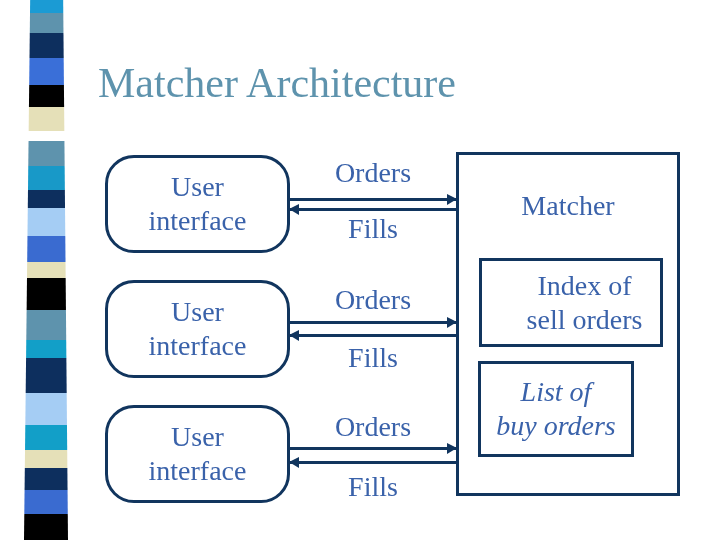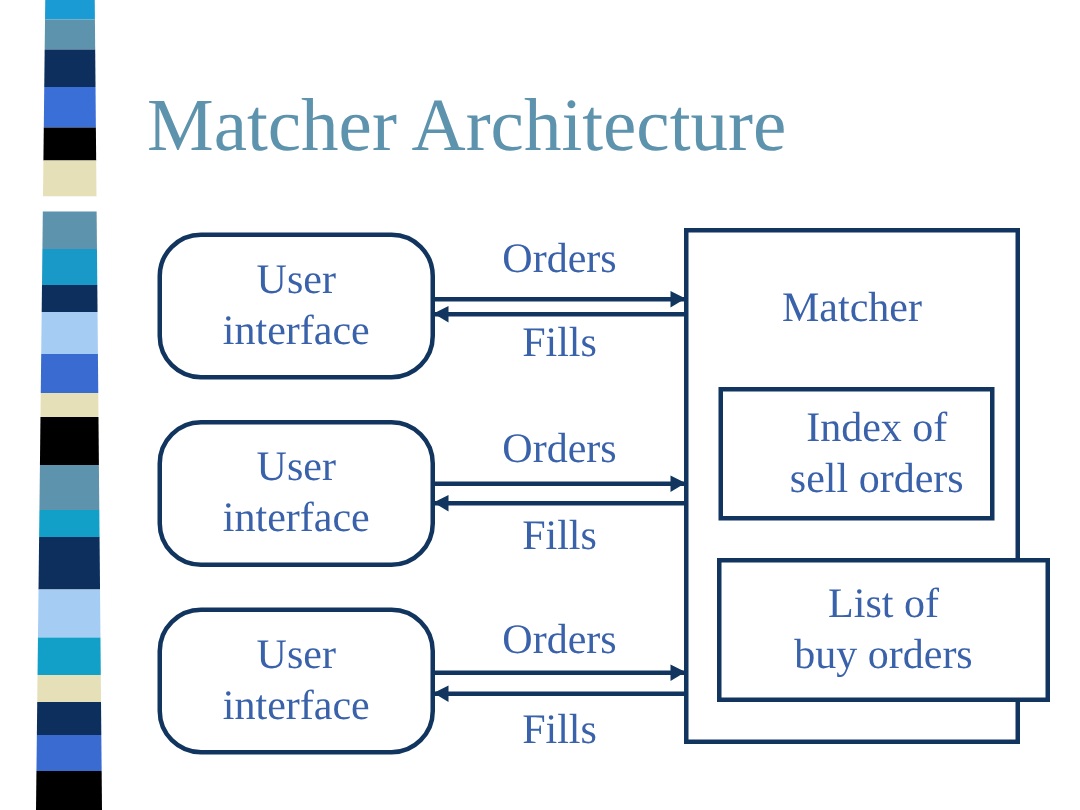--- a/index.html
+++ b/index.html
@@ -20,21 +20,21 @@
   
   #strip{
     position:absolute;left:24px;top:0;width:44px;height:540px;
     display:flex;flex-direction:column;
     clip-path:polygon(14% 0%, 89% 0%, 100% 100%, 0% 100%);
   }
   #strip div{width:100%;}
   
   .title{
     position:absolute;left:98px;top:58px;
-    font-size:50px;line-height:50px;
+    font-size:42px;line-height:50px;
     color:var(--title-color);
     white-space:nowrap;
   }
   
   .dbox{
     position:absolute;
     border:3px solid var(--box-border);
     background:var(--background);
     box-sizing:border-box;
     display:flex;align-items:center;justify-content:center;
@@ -48,21 +48,21 @@
   #ui2{top:280px;}
   #ui3{top:405px;}
   .matcher-box{left:456px;top:152px;width:224px;height:344px;display:block;}
   .matcher-label{
     position:absolute;top:34px;left:0;width:100%;
     text-align:center;color:var(--box-text);
     font-size:28px;line-height:34px;
   }
   .inner-box{font-size:28px;}
   #sellbox{left:479px;top:258px;width:184px;height:89px;padding-left:27px;}
-  #buybox{left:478px;top:372px;width:222px;height:96px;}
+  #buybox{left:478px;top:361px;width:156px;height:96px;font-style:italic;}
   
   .flow-label{
     position:absolute;left:290px;width:166px;
     text-align:center;color:var(--box-text);
     font-size:28px;line-height:34px;
   }
   
   .hline{
     position:absolute;left:290px;width:166px;height:3px;
     background:var(--arrow-color);

